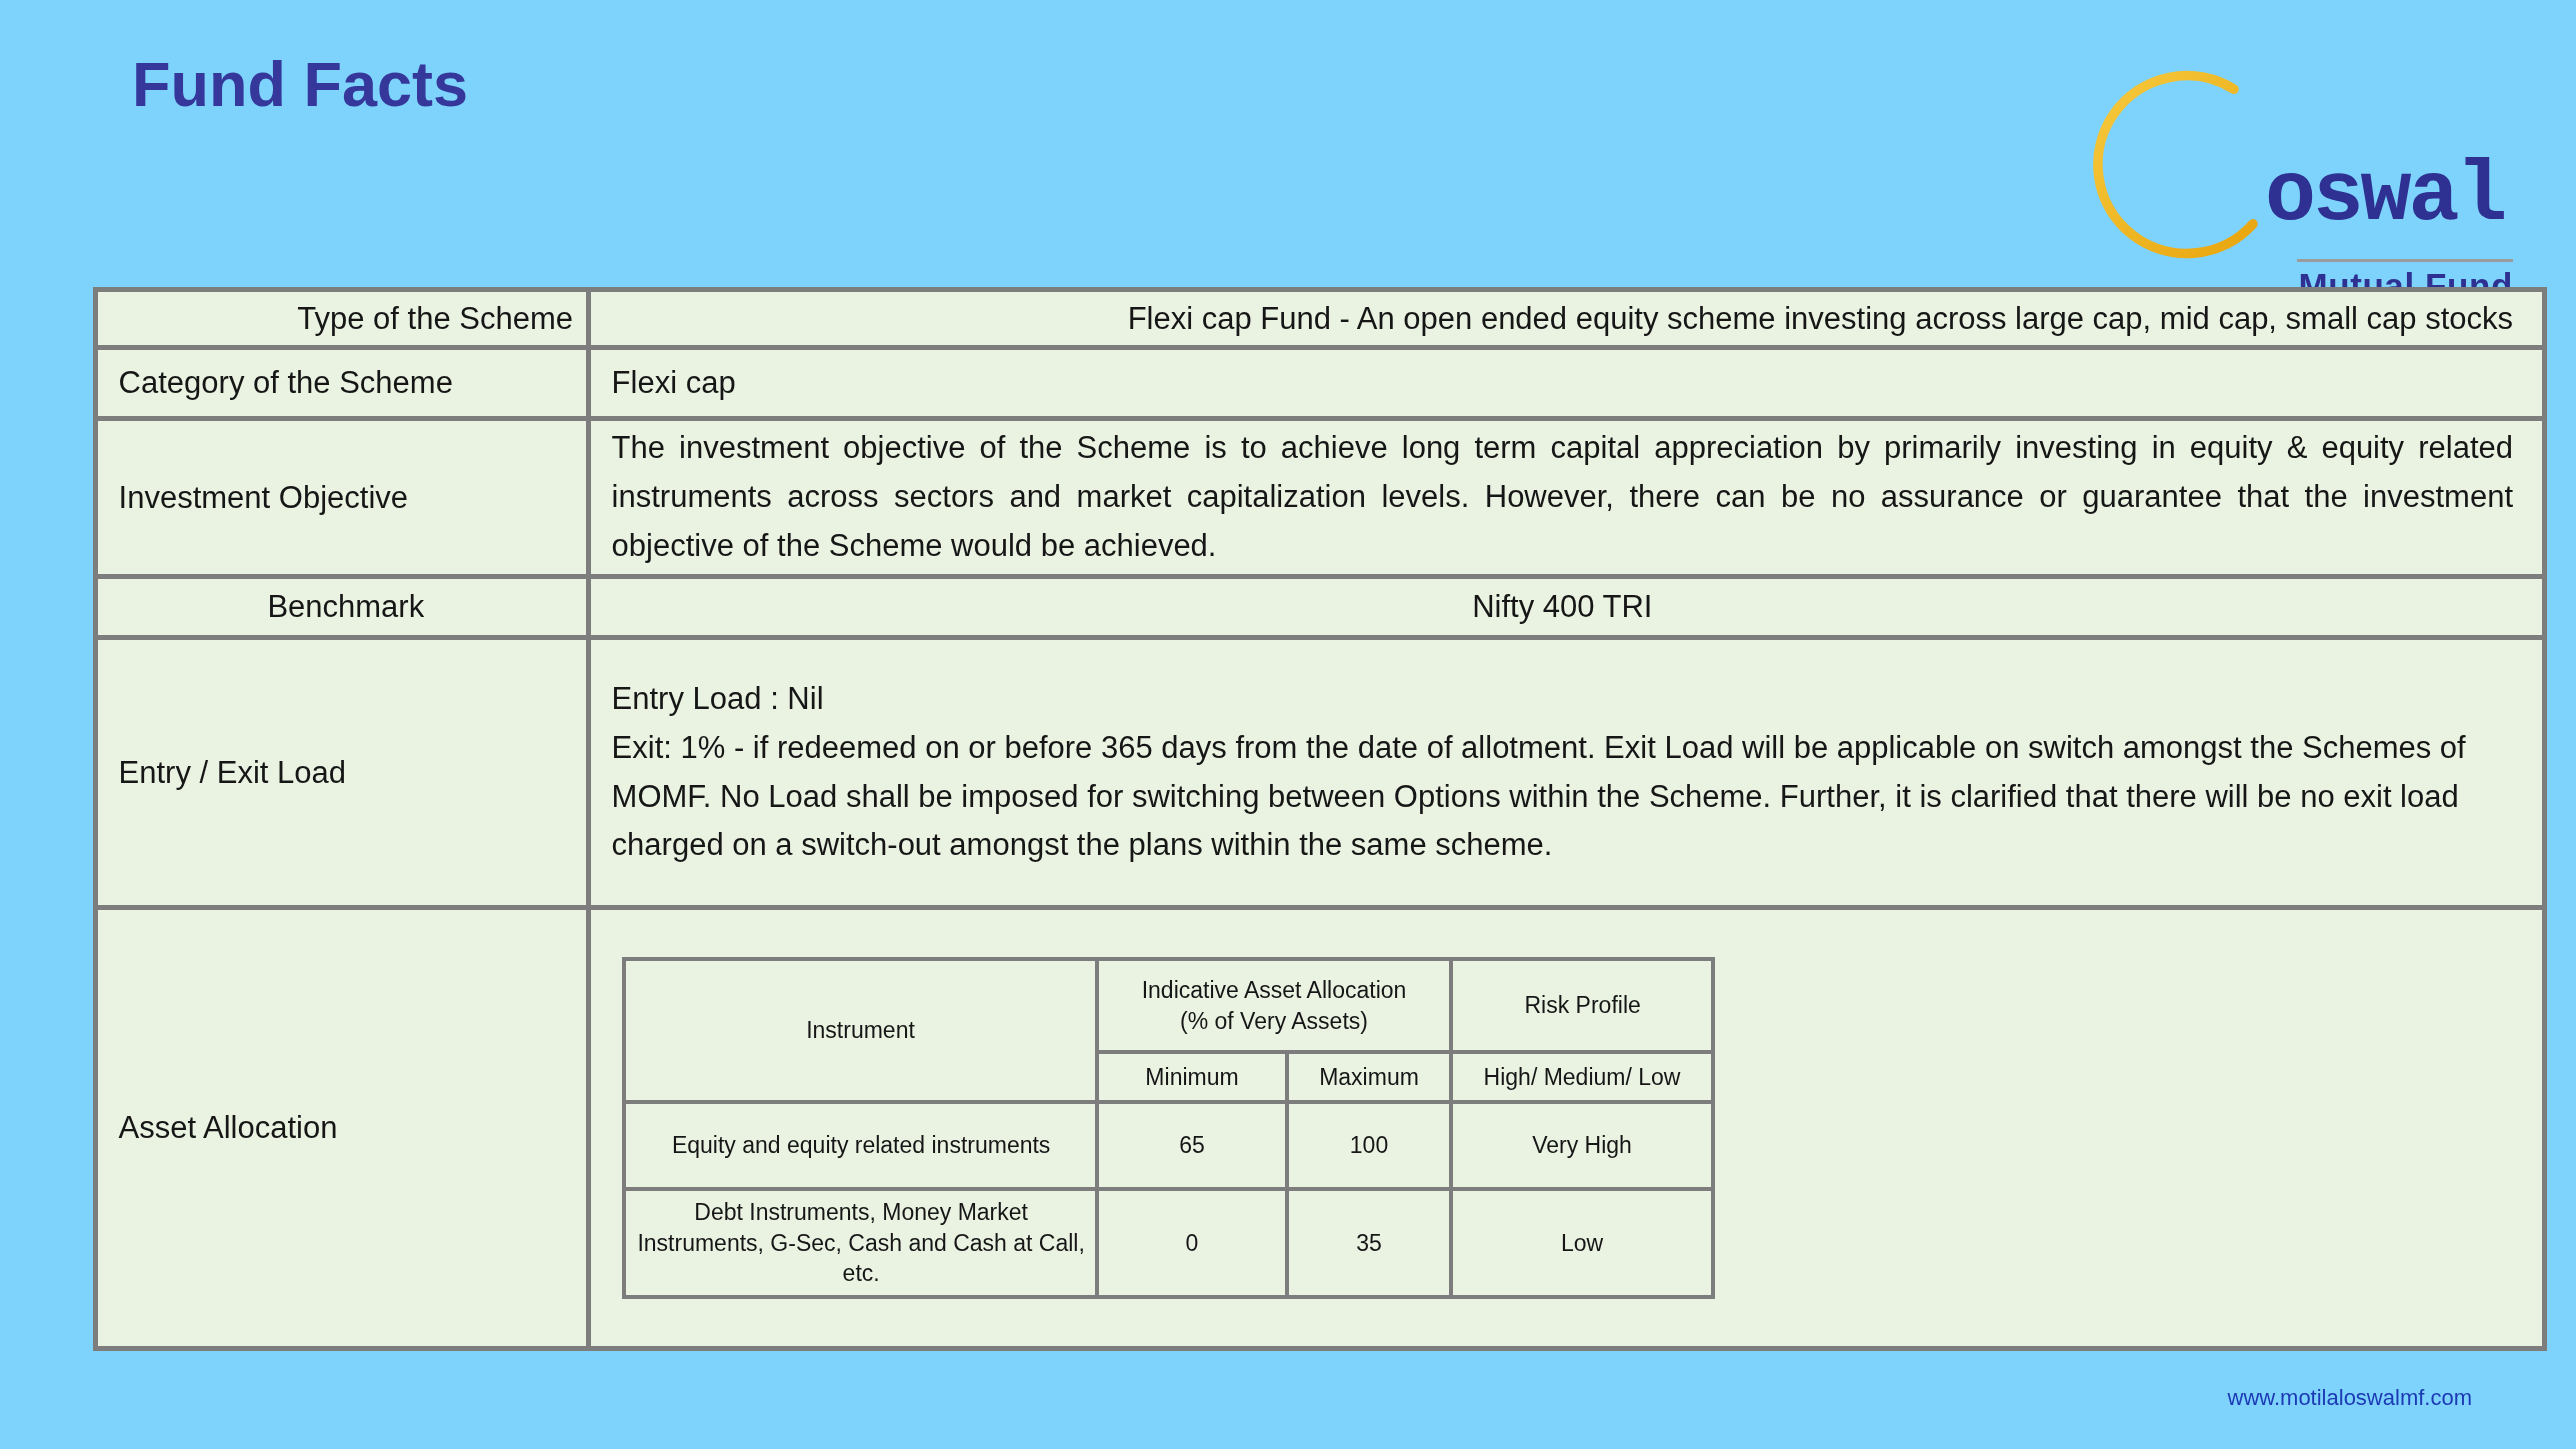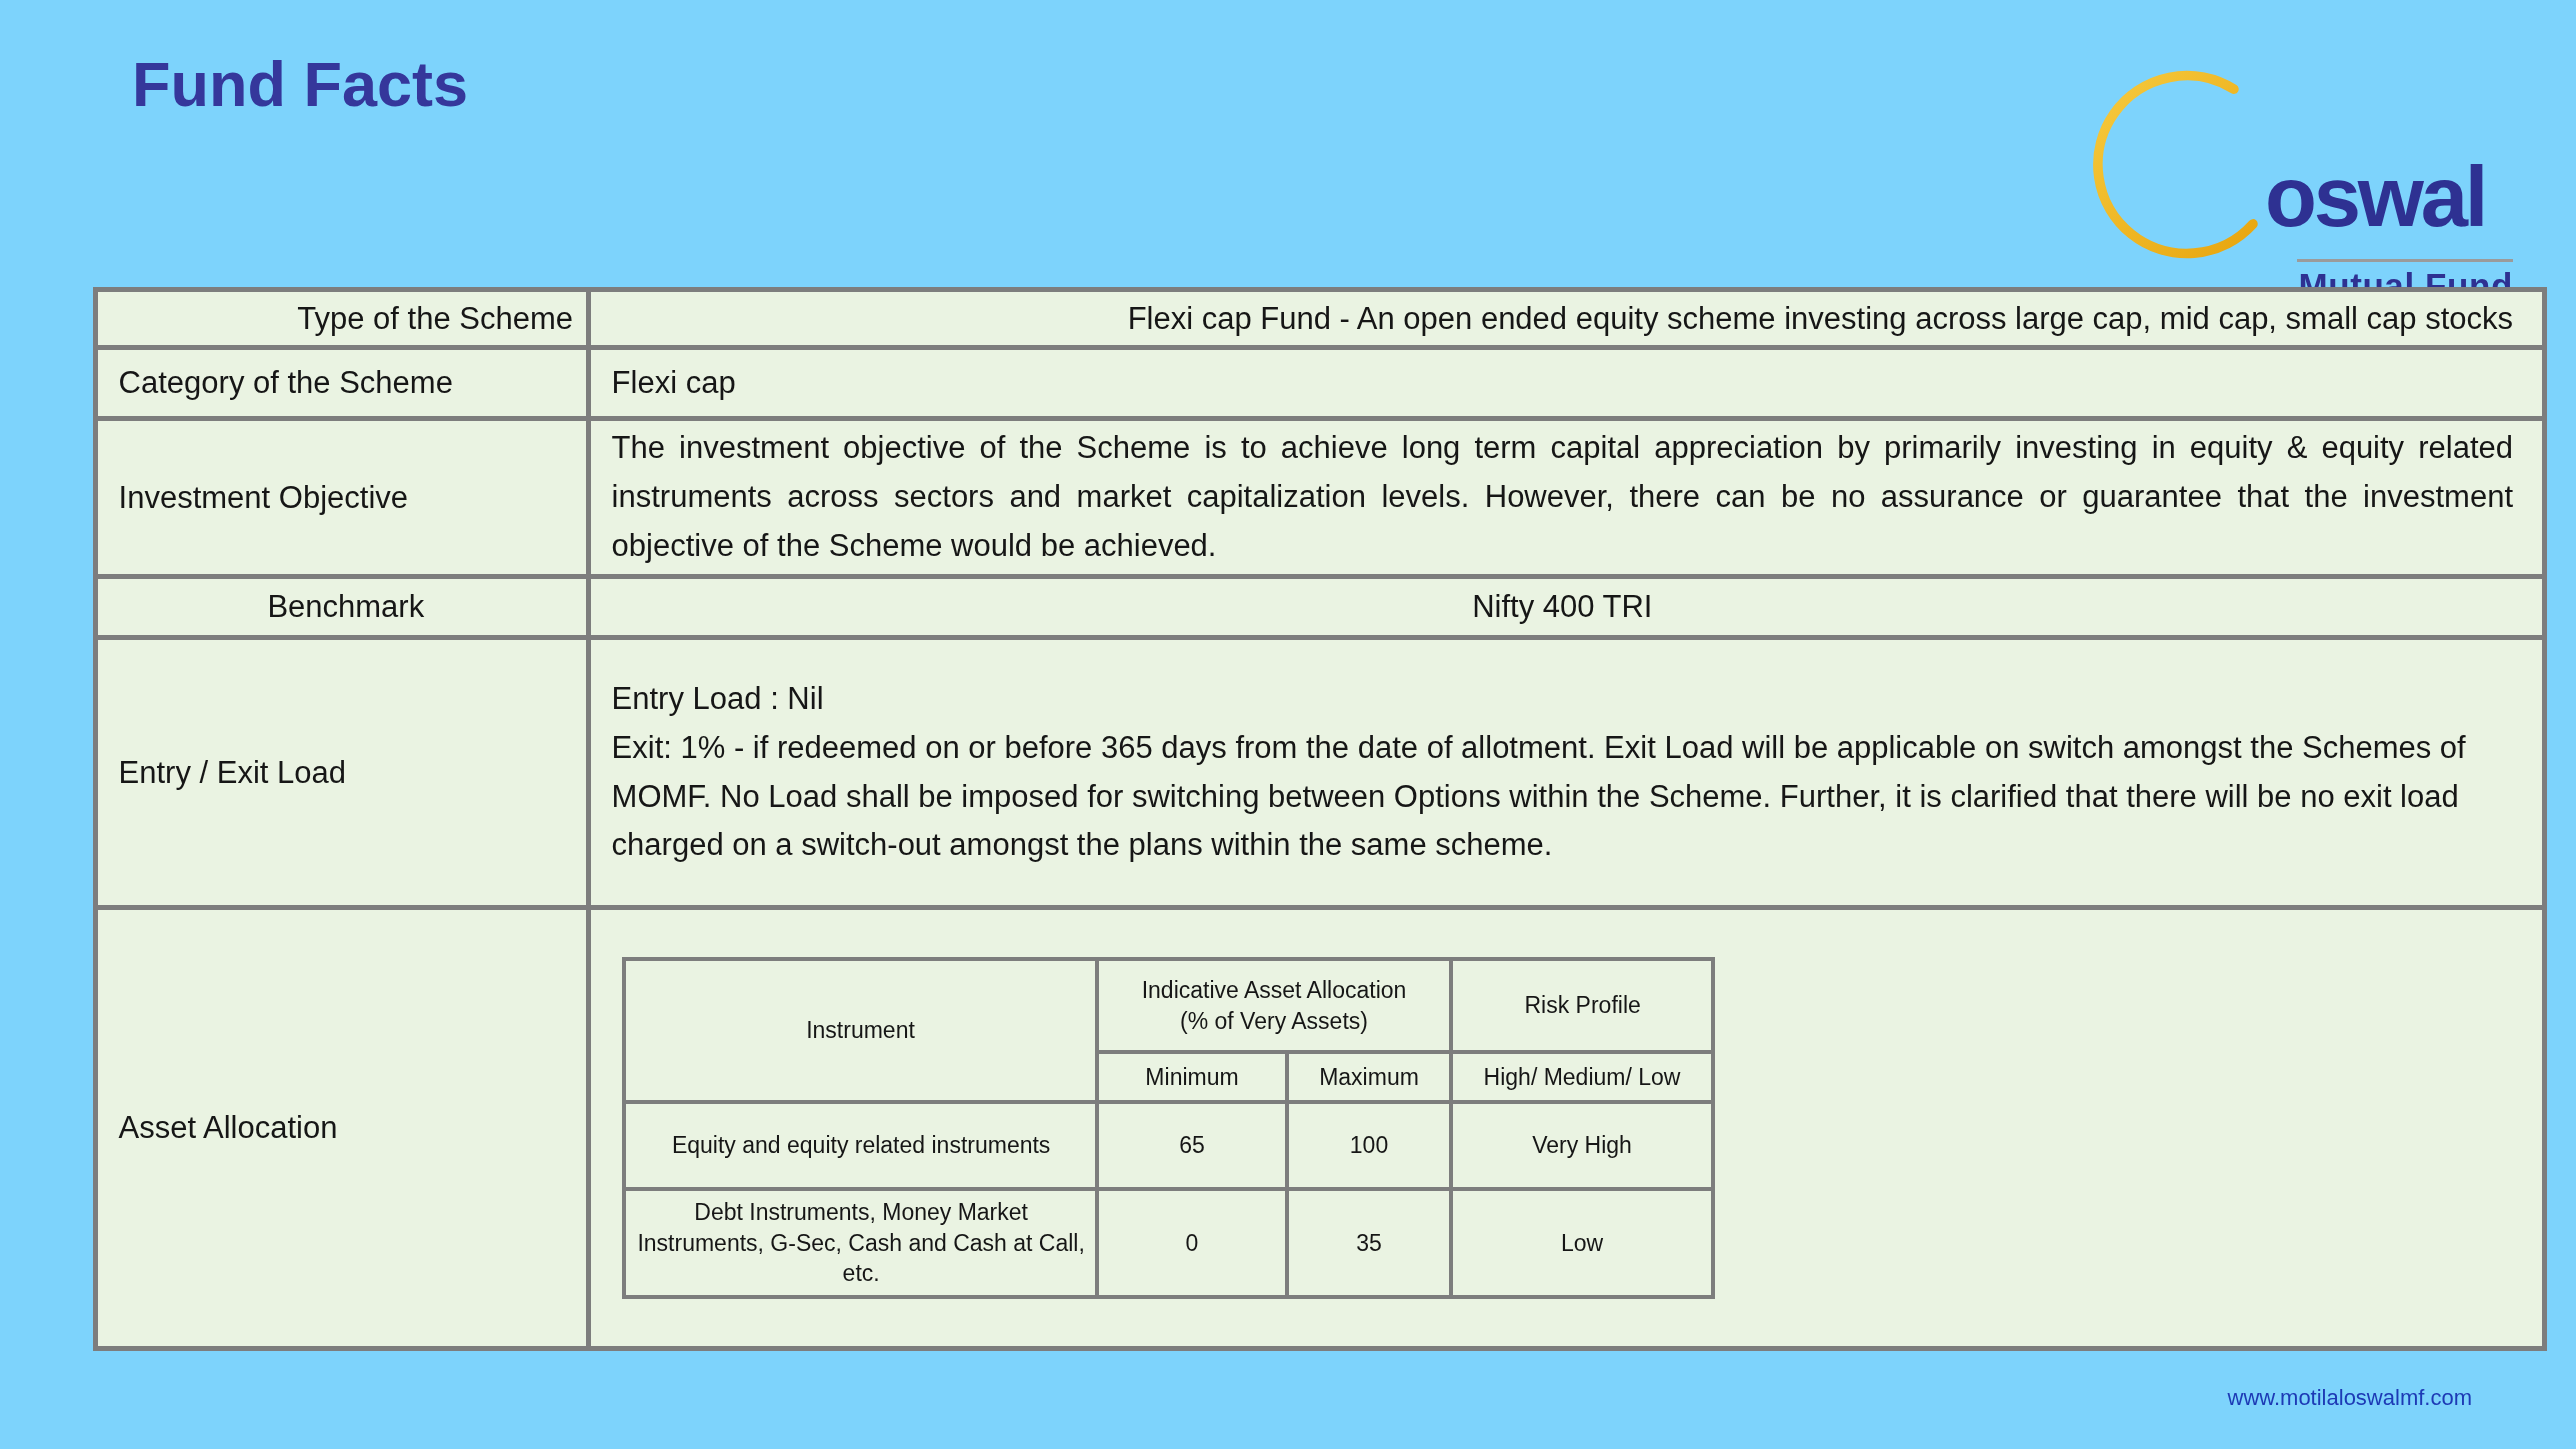--- a/index.html
+++ b/index.html
@@ -8,21 +8,21 @@
   .page { position:relative; width:2576px; height:1449px; background:#7dd3fc; }
 
   
   .page-title { position:absolute; left:132px; top:48px; font-size:63px; font-weight:600;
                 color:#35379b; letter-spacing:0px; }
 
   .logo { position:absolute; left:2090px; top:55px; width:431px; height:232px; }
   .logo svg.ring { position:absolute; left:0; top:0; }
   .logo .word1 { position:absolute; left:39px; top:18px; font-family:"DejaVu Serif", serif;
                  font-weight:bold; font-size:85px; line-height:1.1; color:#2e3192; letter-spacing:-3.2px; }
-  .logo .word2 { position:absolute; left:175px; top:95px; font-family:Liberation Sans, sans-serif;
+  .logo .word2 { position:absolute; left:175px; top:95px; font-family:Liberation Mono, monospace;
                  font-weight:bold; font-size:85px; line-height:1.1; color:#2e3192; letter-spacing:-3.2px; }
   .logo .divider { position:absolute; left:207px; top:204px; width:216px; height:2.6px; background:#9b9b9b; }
   .logo .tagline { position:absolute; left:207px; top:211px; width:216px; text-align:right;
                    font-size:35px; font-weight:600; color:#2e3192; letter-spacing:0.6px; }
 
   
   table.main { position:absolute; left:93px; top:287px; width:2454px;
                border-collapse:collapse; table-layout:fixed; }
   table.main td { background:#eaf3e2; border:5.2px solid #7d7d7d; vertical-align:middle;
                   color:#161616; font-size:31px; }

